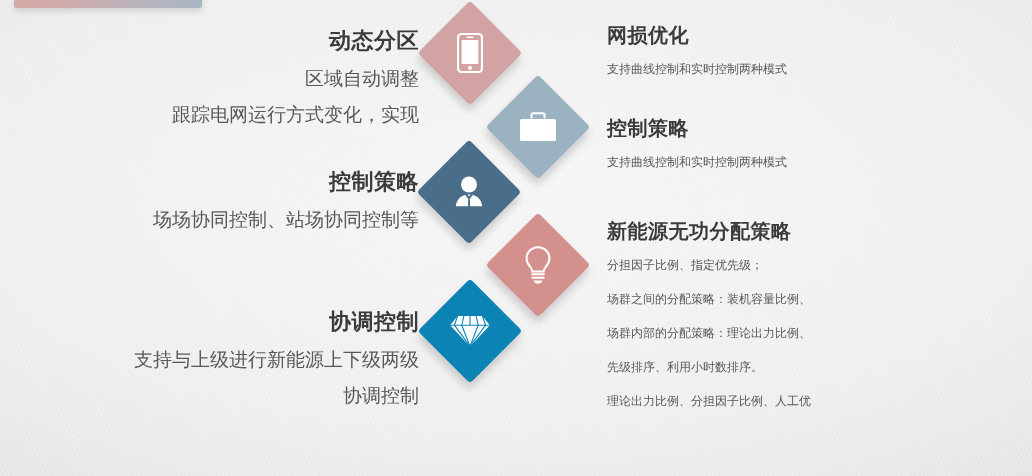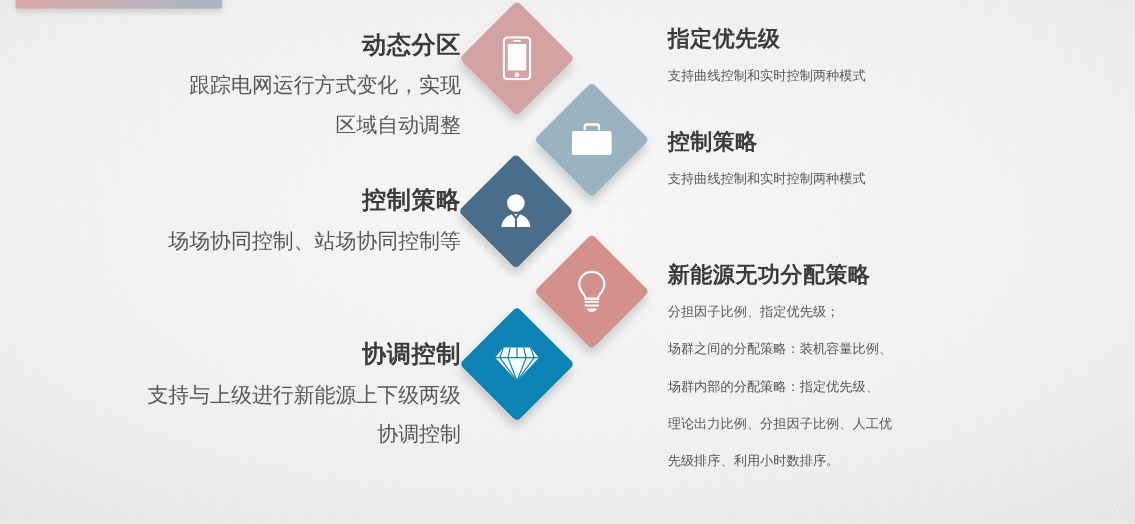--- a/index.html
+++ b/index.html
@@ -165,45 +165,45 @@
               <path d="M14.9 2l-2.1 9.2L21 32.4l8.2-21.2L27.1 2"></path>
               <path d="M21 2v9.2"></path>
             </g>
           </svg>
         </span>
       </div>
     </div>
   <div id="left-layer">
       <div class="col-left" style="top: 26px;">
         <div class="blk-title">动态分区</div>
+        <div class="blk-line">区域自动调整</div>
         <div class="blk-line">跟踪电网运行方式变化，实现</div>
-        <div class="blk-line">区域自动调整</div>
       </div>
       <div class="col-left" style="top: 167px; font-family: Liberation Serif, serif;">
         <div class="blk-title">控制策略</div>
         <div class="blk-line">场场协同控制、站场协同控制等</div>
       </div>
       <div class="col-left" style="top: 307px;">
         <div class="blk-title">协调控制</div>
         <div class="blk-line">支持与上级进行新能源上下级两级</div>
         <div class="blk-line">协调控制</div>
       </div>
     </div>
   <div id="right-layer">
       <div class="col-right" style="top: 22px;">
-        <div class="blk-title">指定优先级</div>
+        <div class="blk-title">网损优化</div>
         <div class="blk-line">支持曲线控制和实时控制两种模式</div>
       </div>
       <div class="col-right" style="top: 115px;">
         <div class="blk-title">控制策略</div>
         <div class="blk-line">支持曲线控制和实时控制两种模式</div>
       </div>
-      <div class="col-right" style="top: 236px;">
+      <div class="col-right" style="top: 218px;">
         <div class="blk-title">新能源无功分配策略</div>
         <div class="blk-line">分担因子比例、指定优先级；</div>
         <div class="blk-line">场群之间的分配策略：装机容量比例、</div>
-        <div class="blk-line">场群内部的分配策略：指定优先级、</div>
+        <div class="blk-line">场群内部的分配策略：理论出力比例、</div>
+        <div class="blk-line">先级排序、利用小时数排序。</div>
         <div class="blk-line">理论出力比例、分担因子比例、人工优</div>
-        <div class="blk-line">先级排序、利用小时数排序。</div>
       </div>
     </div>
 
 </div>
 
 </body></html>

